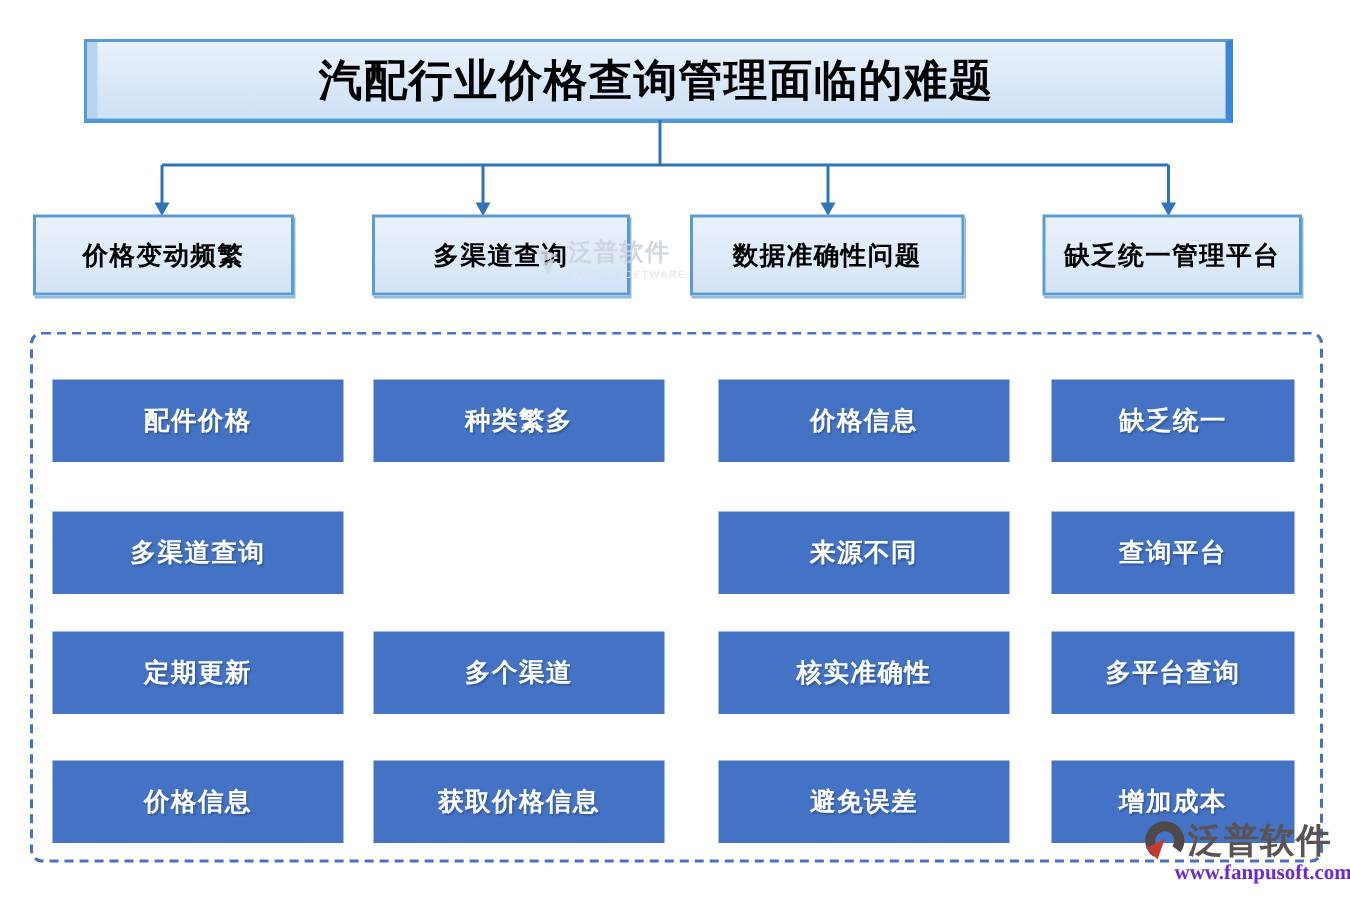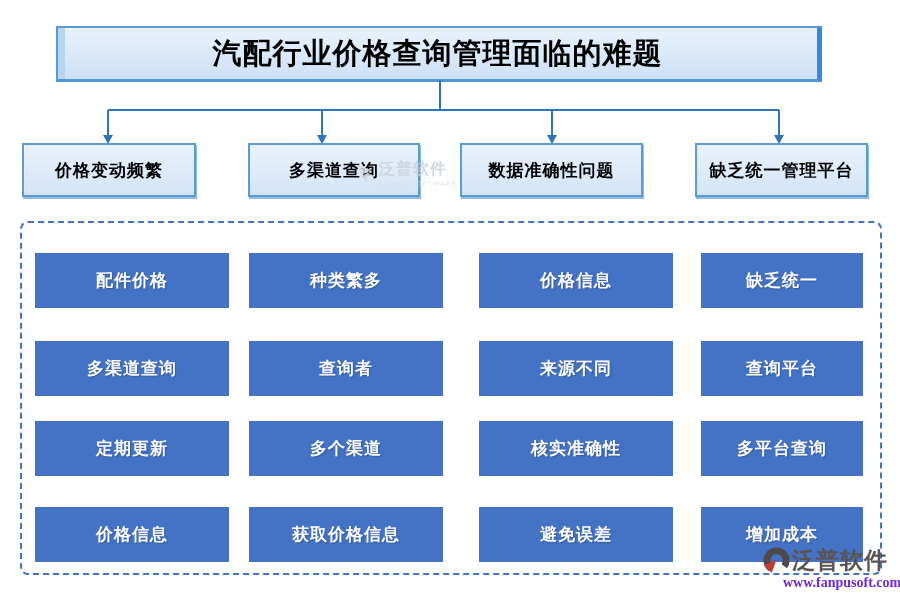--- a/index.html
+++ b/index.html
@@ -112,21 +112,20 @@
   </div>
 
   <div class="grid-frame"></div>
 
   <div class="cell c1 r1">配件价格</div>
   <div class="cell c2 r1">种类繁多</div>
   <div class="cell c3 r1">价格信息</div>
   <div class="cell c4 r1">缺乏统一</div>
 
   <div class="cell c1 r2">多渠道查询</div>
-  <div class="cell c2 r2">查询者</div>
   <div class="cell c3 r2">来源不同</div>
   <div class="cell c4 r2">查询平台</div>
 
   <div class="cell c2 r3">多个渠道</div>
   <div class="cell c1 r3">定期更新</div>
   <div class="cell c3 r3">核实准确性</div>
   <div class="cell c4 r3">多平台查询</div>
 
   <div class="cell c1 r4">价格信息</div>
   <div class="cell c2 r4">获取价格信息</div>

